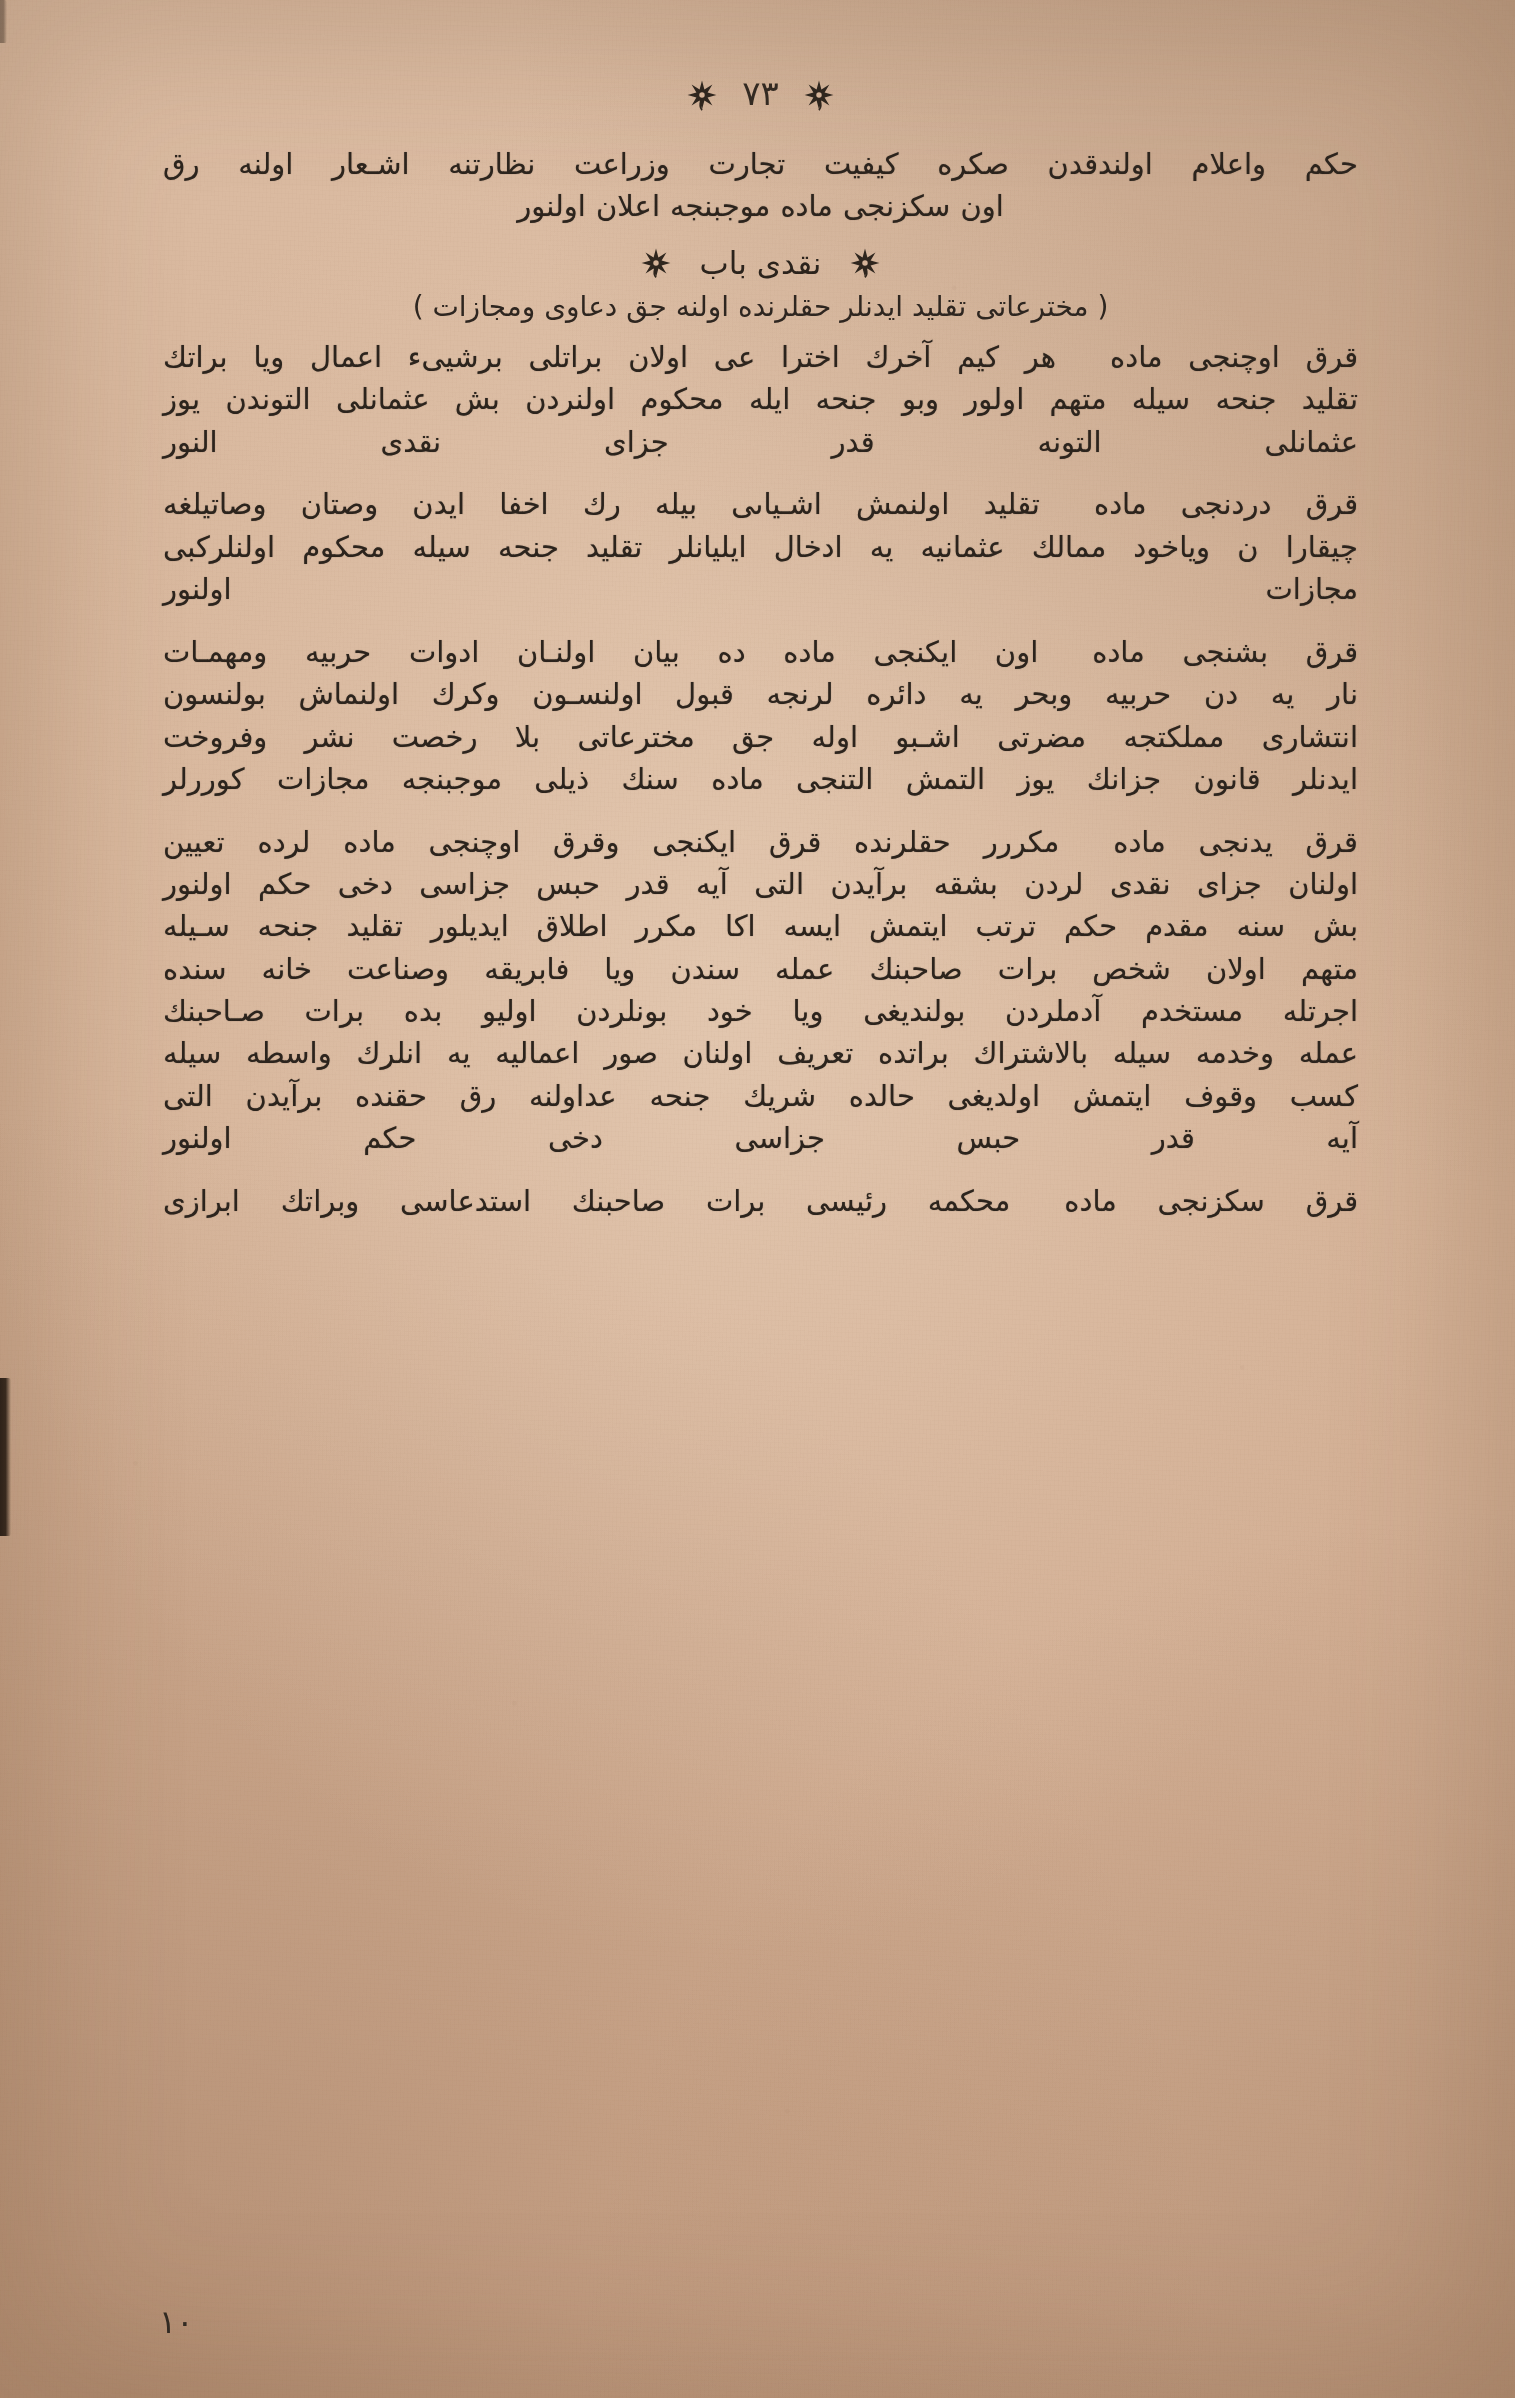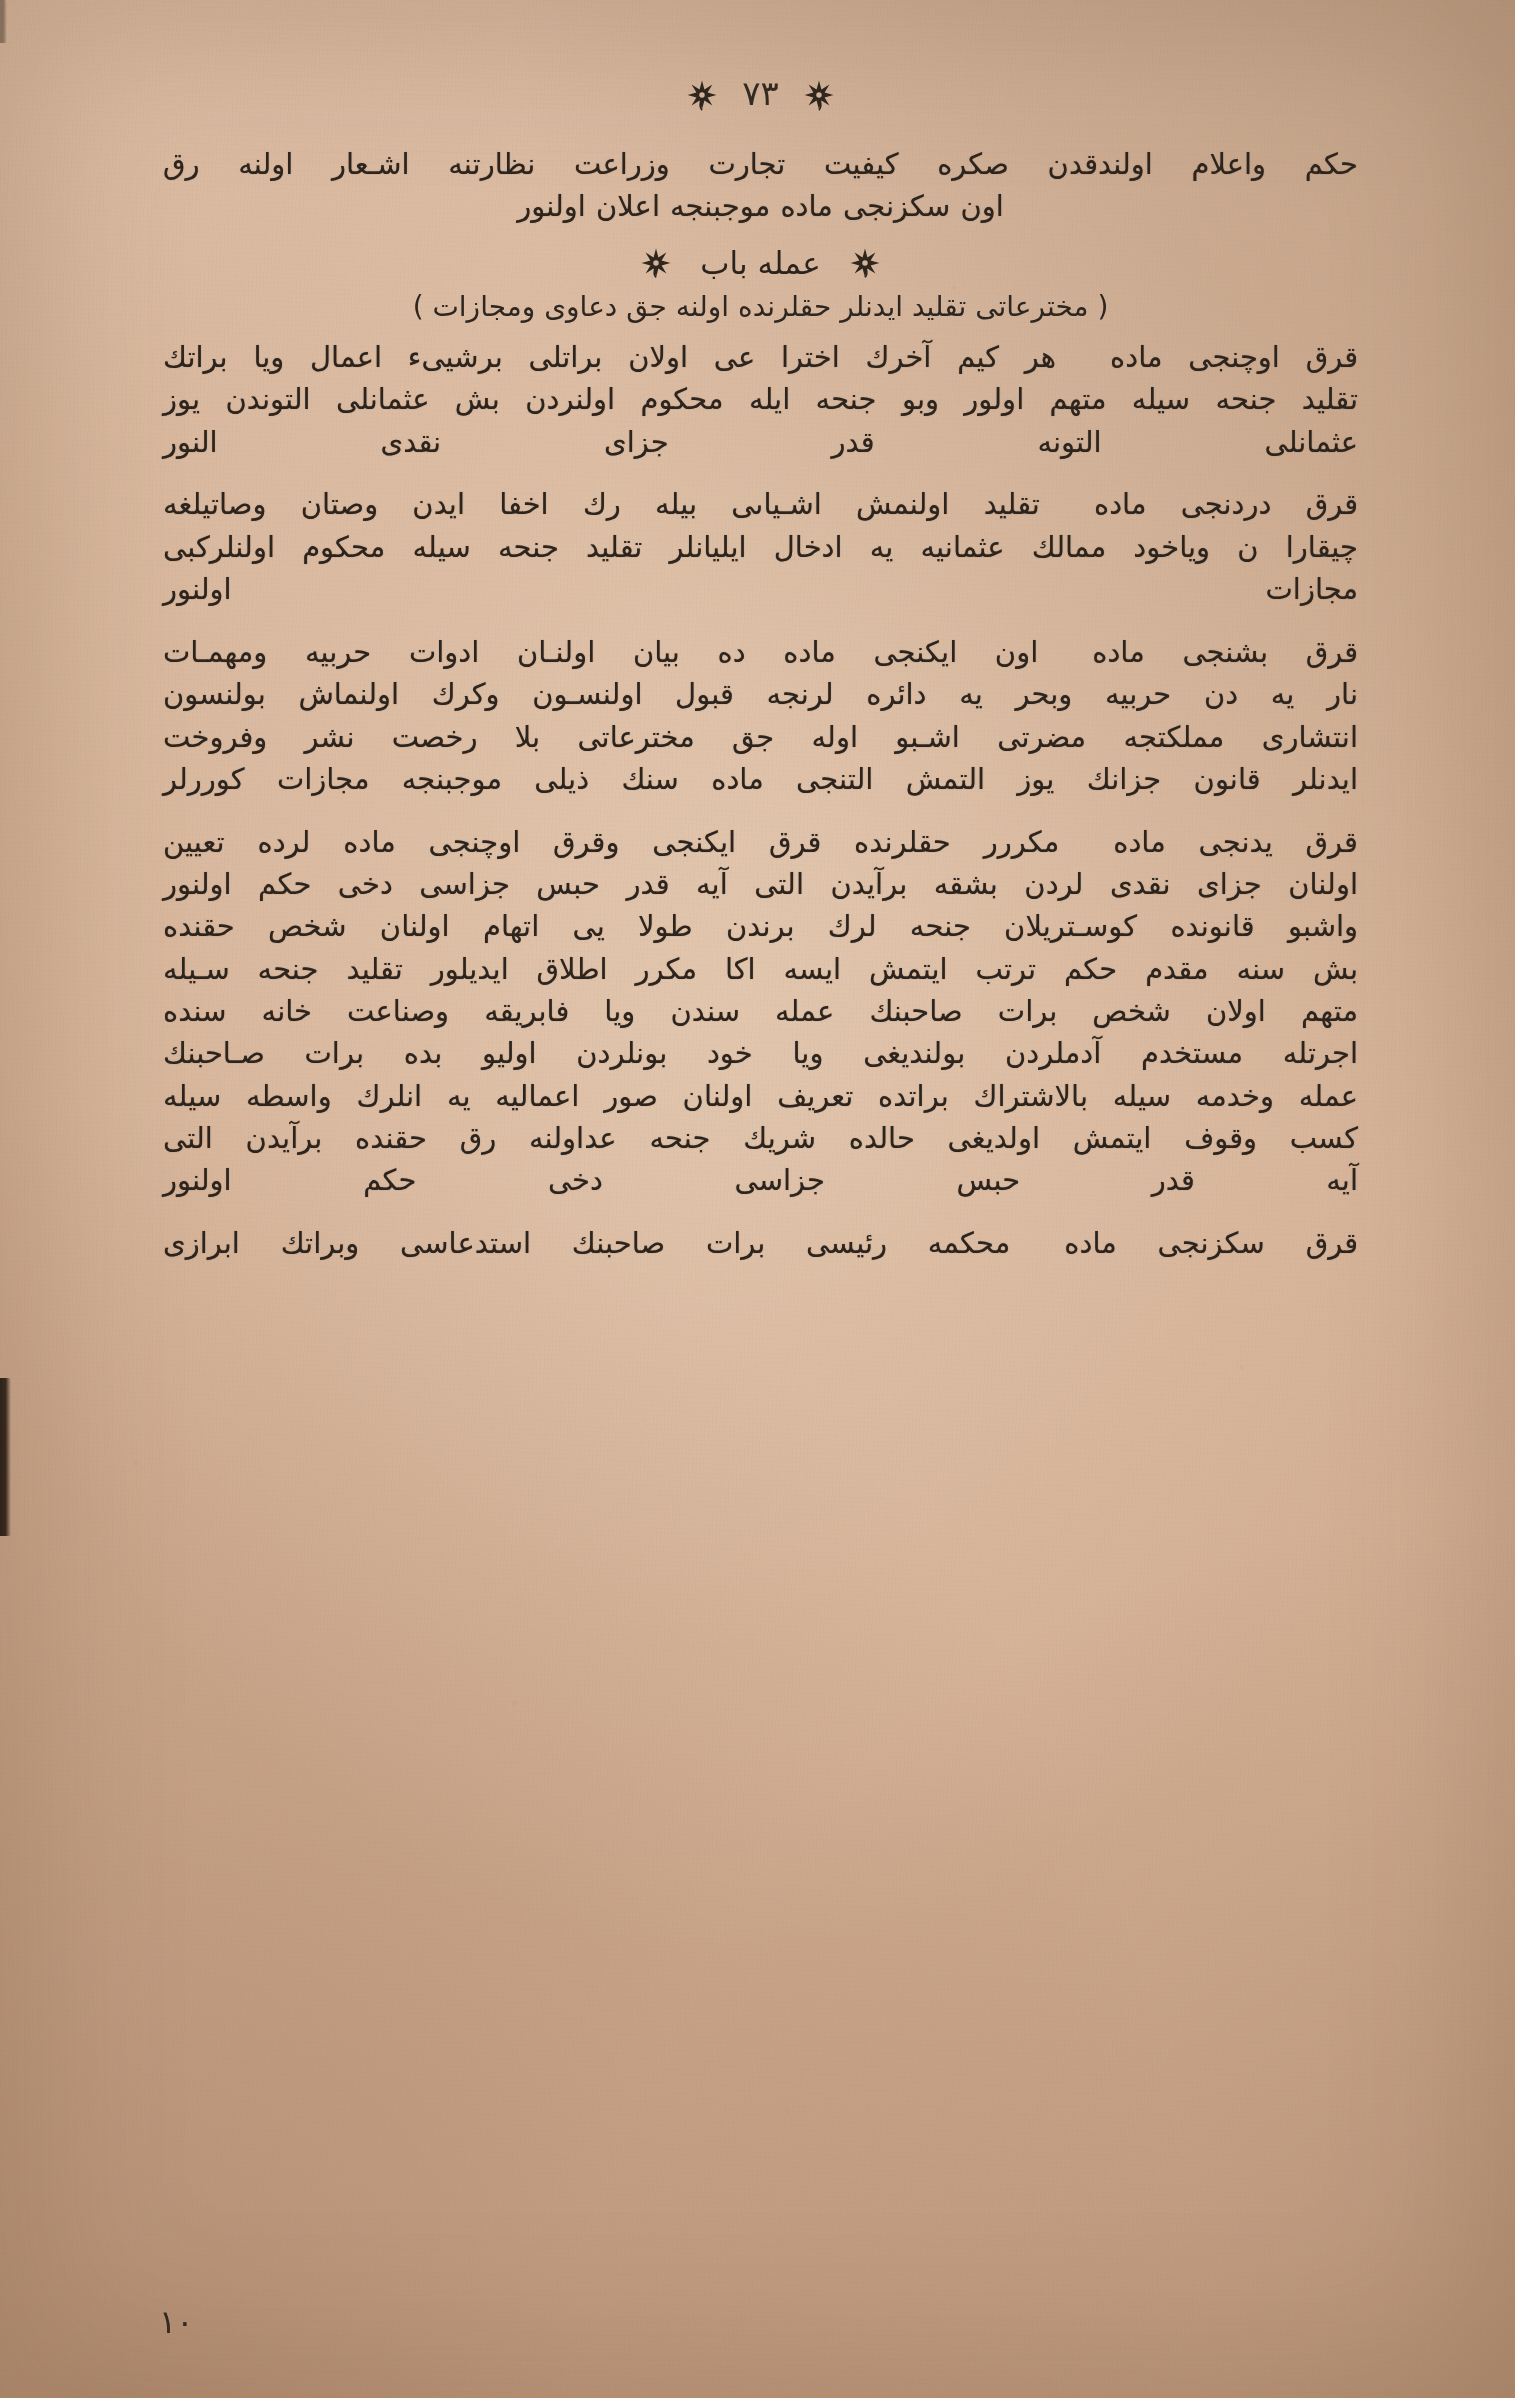--- a/index.html
+++ b/index.html
@@ -210,21 +210,21 @@
     <div class="chapter-title">
       <span class="rosette">
         <svg viewBox="0 0 40 40" aria-hidden="true">
           <g fill="currentColor">
             <path d="M20 2 L23 13 L33 7 L27 17 L38 20 L27 23 L33 33 L23 27 L20 38 L17 27 L7 33 L13 23 L2 20 L13 17 L7 7 L17 13 Z"></path>
           </g>
           <circle cx="20" cy="20" r="3.4" fill="#d6b499"></circle>
           <path d="M21 26 q3 8 -1 12" stroke="currentColor" stroke-width="2" fill="none"></path>
         </svg>
       </span>
-      <span class="title-text">عمله باب</span>
+      <span class="title-text">نقدى باب</span>
       <span class="rosette">
         <svg viewBox="0 0 40 40" aria-hidden="true">
           <g fill="currentColor">
             <path d="M20 2 L23 13 L33 7 L27 17 L38 20 L27 23 L33 33 L23 27 L20 38 L17 27 L7 33 L13 23 L2 20 L13 17 L7 7 L17 13 Z"></path>
           </g>
           <circle cx="20" cy="20" r="3.4" fill="#d6b499"></circle>
           <path d="M19 26 q-3 8 1 12" stroke="currentColor" stroke-width="2" fill="none"></path>
         </svg>
       </span>
     </div>
@@ -244,21 +244,20 @@
         </div>
         <div class="article">
           <div class="line" style="text-align-last: justify;"><span class="article-head">قرق بشنجى ماده</span><span class="article-gap"></span><span class="article-body-first">اون ايكنجى ماده ده بيان اولنـان ادوات حربيه ومهمـات</span></div>
           <div class="line">نار يه دن حربيه وبحر يه دائره لرنجه قبول اولنسـون وكرك اولنماش بولنسون</div>
           <div class="line">انتشارى مملكتجه مضرتى اشـبو اوله جق مخترعاتى بلا رخصت نشر وفروخت</div>
           <div class="line tail-center">ايدنلر قانون جزانك يوز التمش التنجى ماده سنك ذيلى موجبنجه مجازات كوررلر</div>
         </div>
         <div class="article">
           <div class="line" style="text-align-last: justify;"><span class="article-head">قرق يدنجى ماده</span><span class="article-gap"></span><span class="article-body-first">مكررر حقلرنده قرق ايكنجى وقرق اوچنجى ماده لرده تعيين</span></div>
           <div class="line">اولنان جزاى نقدى لردن بشقه برآيدن التى آيه قدر حبس جزاسى دخى حكم اولنور</div>
-          <div class="line">واشبو قانونده كوسـتريلان جنحه لرك برندن طولا يى اتهام اولنان شخص حقنده</div>
           <div class="line">بش سنه مقدم حكم ترتب ايتمش ايسه اكا مكرر اطلاق ايديلور تقليد جنحه سـيله</div>
           <div class="line">متهم اولان شخص برات صاحبنك عمله سندن ويا فابريقه وصناعت خانه سنده</div>
           <div class="line">اجرتله مستخدم آدملردن بولنديغى ويا خود بونلردن اوليو بده برات صـاحبنك</div>
           <div class="line">عمله وخدمه سيله بالاشتراك براتده تعريف اولنان صور اعماليه يه انلرك واسطه سيله</div>
           <div class="line">كسب وقوف ايتمش اولديغى حالده شريك جنحه عداولنه رق حقنده برآيدن التى</div>
           <div class="line tail-center">آيه قدر حبس جزاسى دخى حكم اولنور</div>
         </div>
         <div class="article">
           <div class="line tail-left" style="text-align-last: justify;"><span class="article-head">قرق سكزنجى ماده</span><span class="article-gap"></span><span class="article-body-first">محكمه رئيسى برات صاحبنك استدعاسى وبراتك ابرازى</span></div>
         </div>

